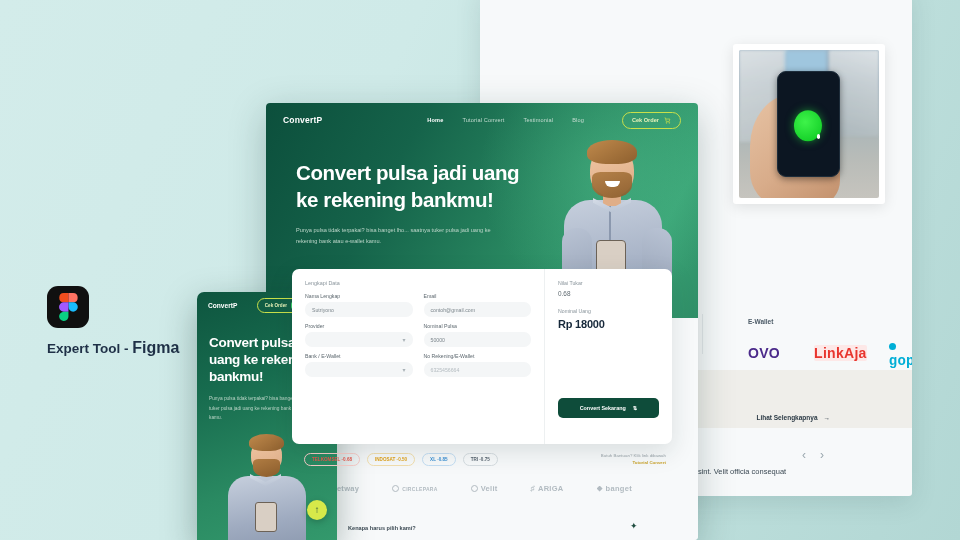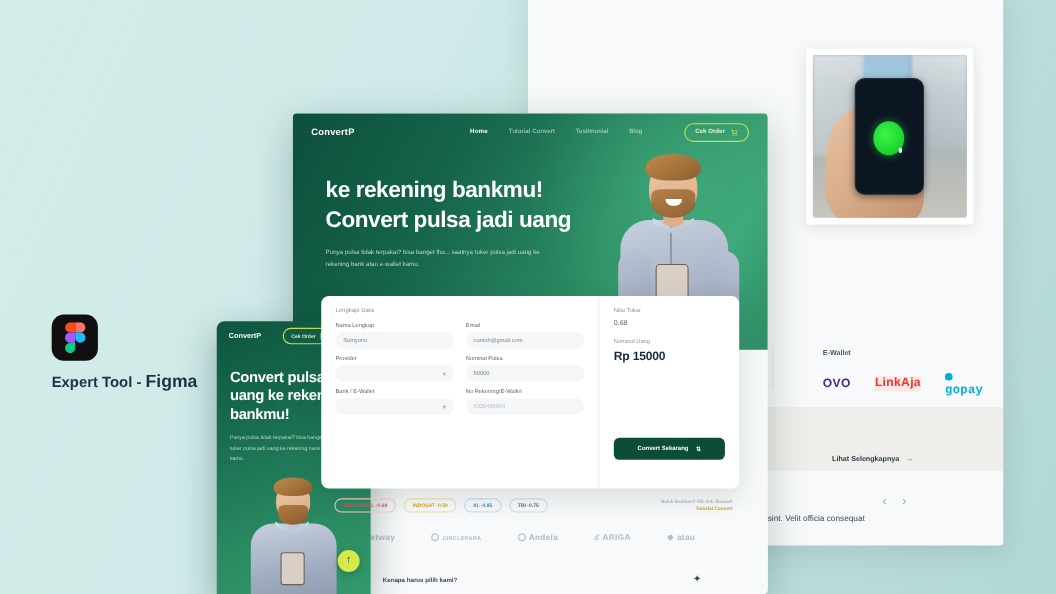--- a/index.html
+++ b/index.html
@@ -80,23 +80,23 @@
   .photo-dot2 { position:absolute; left:64%; top:60%; width:6%; height:4%;
      border-radius:50%; background:#fff; }
 
   .pm-bankrow { position: absolute; left: 0; top: 320px; width: 100%; height: 52px; }
   .pm-divider { position:absolute; left:222px; top:6px; width:1px; height:40px; background:#e3e7e9; }
   .pm-sec-label { font-size: 6.5px; color:#4b5a66; font-weight: bold; }
   .bank-logos { position:absolute; left: 188px; top: 28px; display:flex; gap:10px; align-items:center; }
   .bank-logos .lg { font-size:7px; font-weight:bold; color:#1f5fa8; letter-spacing:.2px; }
   .ew-label { position:absolute; left:268px; top: 10px; }
   .ew-logos { position:absolute; left:268px; top: 29px; display:flex; gap:22px; align-items:center; }
-  .ew-logos .lg { font-size:11px; font-weight:bold; letter-spacing:.3px; }
+  .ew-logos .lg { font-size:14px; font-weight:bold; letter-spacing:.3px; }
   .lg-ovo { color:#4b2a8a; }
-  .lg-link { color:#e8352e; font-size:6px; background:#fde8e7; padding:1px 0; border-radius:2px; line-height:1.05; text-align:right;}
+  .lg-link { color:#e8352e; font-size:6px; background:#fde8e7; padding:1px 0; border-radius:2px; line-height:1.05; text-align:right;margin-left:12px;}
   .lg-gopay { color:#00aed6;font-family:Liberation Mono, monospace; }
   .lg-dana { color:#118eea; }
   .dotlogo { display:inline-block; width:7px; height:7px; border-radius:50%;
      background:#00aed6; margin-right:2px; vertical-align:-1px; }
   .dotlogo.blue { background:#118eea; }
 
   .pm-grayband {
     position:absolute; left:0; top:382px; width:100%; height:58px; background:#efeeea;
   }
   .pm-lihat { position:absolute; right:82px; top:426px; font-size:6.5px; color:#2b3a45; font-weight:bold; }
@@ -348,22 +348,22 @@
               <path d="M2 3h3l2.6 12h10.4l2-8H6"></path>
                 <circle cx="9" cy="20" r="1.6"></circle>
                 <circle cx="18" cy="20" r="1.6"></circle>
             </svg>
           </div>
         </div>
       </div>
 
       <div class="hero-text">
         <div class="hero-h1">
+          <div>Convert pulsa jadi uang</div>
           <div>ke rekening bankmu!</div>
-          <div>Convert pulsa jadi uang</div>
         </div>
         <div class="hero-p">Punya pulsa tidak terpakai? bisa banget lho... saatnya tuker pulsa jadi uang ke rekening bank atau e-wallet kamu.</div>
       </div>
 
       <div class="hero-person">
         <div class="hp-body"></div>
         <div class="hp-armL"></div>
           <div class="hp-armR"></div>
         <div class="hp-shirtline"></div>
         <div class="hp-neck"></div>
@@ -410,21 +410,21 @@
             <label class="fld-label">No Rekening/E-Wallet</label>
             <div class="fld ph">6325456664</div>
           </div>
         </div>
       </div>
 
       <div class="fc-right">
         <div class="rt-label">Nilai Tukar</div>
         <div class="rt-val-sm">0.68</div>
         <div class="rt-label" style="margin-top:11px;">Nominal Uang</div>
-        <div class="rt-val-big">Rp 15000</div>
+        <div class="rt-val-big">Rp 18000</div>
         <div class="convert-btn">
           <span>Convert Sekarang</span>
           <span class="cb-ic">⇅</span>
         </div>
       </div>
     </div>
 
     <div class="tags-row">
       <span class="tag t1">TELKOMSEL -0.68</span>
       <span class="tag t2">INDOSAT -0.50</span>
@@ -432,23 +432,23 @@
       <span class="tag t4">TRI -0.75</span>
       <span class="tags-note">
         <span class="n1">Butuh Bantuan? Klik link dibawah</span>
         <span class="n2">Tutorial Convert</span>
       </span>
     </div>
 
     <div class="logos-strip">
       <span class="lg">betway</span>
       <span class="lg"><i class="ring"></i><span style="font-size:5px;">CIRCLEPARA</span></span>
-      <span class="lg"><i class="ring"></i><span>Andela</span></span>
+      <span class="lg"><i class="ring"></i><span>Velit</span></span>
       <span class="lg"><i class="hashic">♯</i><span>ARIGA</span></span>
-      <span class="lg"><i class="bush"></i><span>atau</span></span>
+      <span class="lg"><i class="bush"></i><span>banget</span></span>
     </div>
 
     <div class="mm-bottom">
       <div class="mm-rule"></div>
       <div class="mm-why">Kenapa harus pilih kami?</div>
       <div class="mm-spark">✦</div>
     </div>
   </div>
 
   <div class="mobile-mock">

